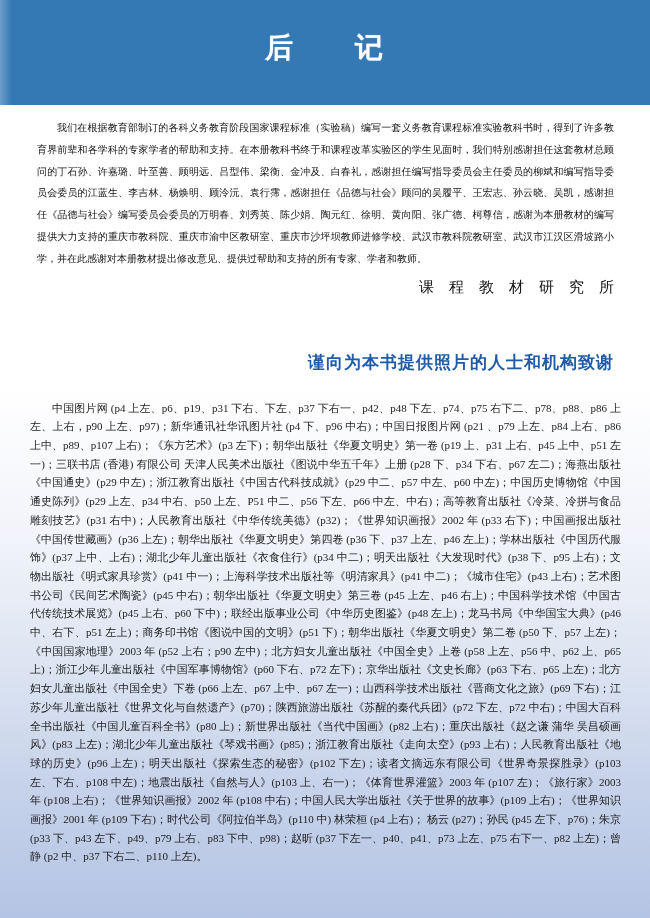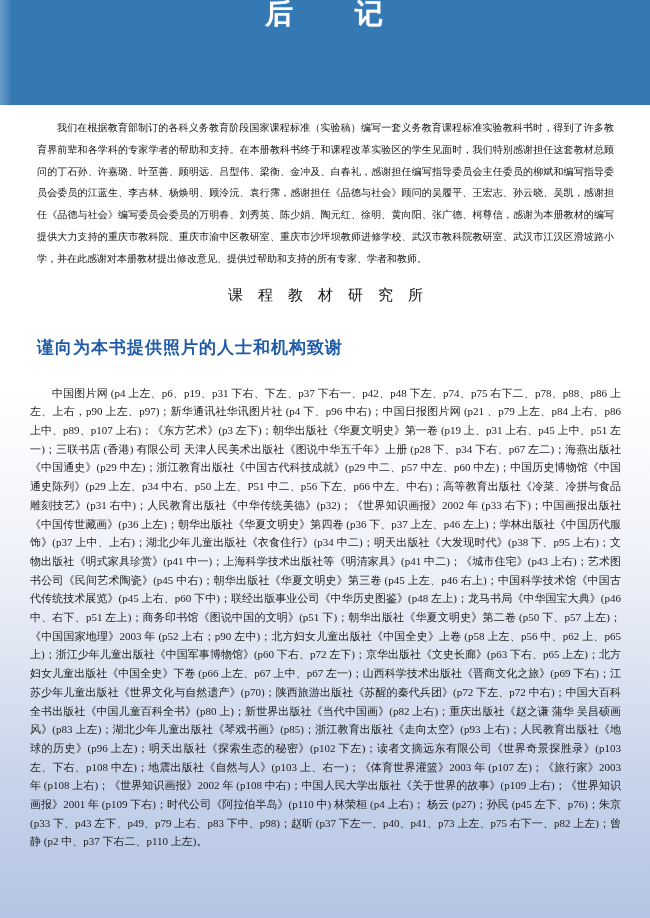--- a/index.html
+++ b/index.html
@@ -13,21 +13,21 @@
     width: 650px; height: 918px;
     background: linear-gradient(180deg,
       #ffffff 0%, #ffffff 42%,
       #f2f4fa 58%, #dde5f2 72%,
       #c6d2ea 86%, #b4c4e4 100%);
   }
   .banner {
     height: 105px;
     background: linear-gradient(90deg, #6b9cc9 0px, #3478b4 12px, #3478b4 100%);
     display: flex;
-    align-items: flex-start;
+    align-items: center;
     justify-content: center;
     box-sizing: border-box;
     padding-bottom: 9px;
   }
   .banner-title {
     margin: 0;
     color: #ffffff;
     font-size: 28px;
     font-weight: bold;
     letter-spacing: 2px;
@@ -39,33 +39,33 @@
   }
   .main-para {
     margin: 12px 0 0 0;
     font-size: 10px;
     line-height: 21.8px;
     color: #141414;
     text-align: justify;
     text-indent: 2em;
   }
   .signature {
-    margin-top: 12px;
-    text-align: center;
+    margin-top: 4px;
+    text-align: right;
     color: #111111;
   }
   .sig-line {
     margin: 0;
     font-size: 15px;
     line-height: 26px;
     font-family: "Liberation Serif", "DejaVu Serif", serif;
   }
   .credits-heading {
-    margin: 28px 0 0 0;
-    text-align: left;
+    margin: 51px 0 0 0;
+    text-align: right;
     color: #1f5ba8;
     font-size: 17px;
     font-weight: bold;
     font-family: "Liberation Sans", "DejaVu Sans", sans-serif;
     letter-spacing: 1px;
   }
   .credits {
     margin: 25px -7px 0 -7px;
     font-size: 11px;
     line-height: 18.7px;

